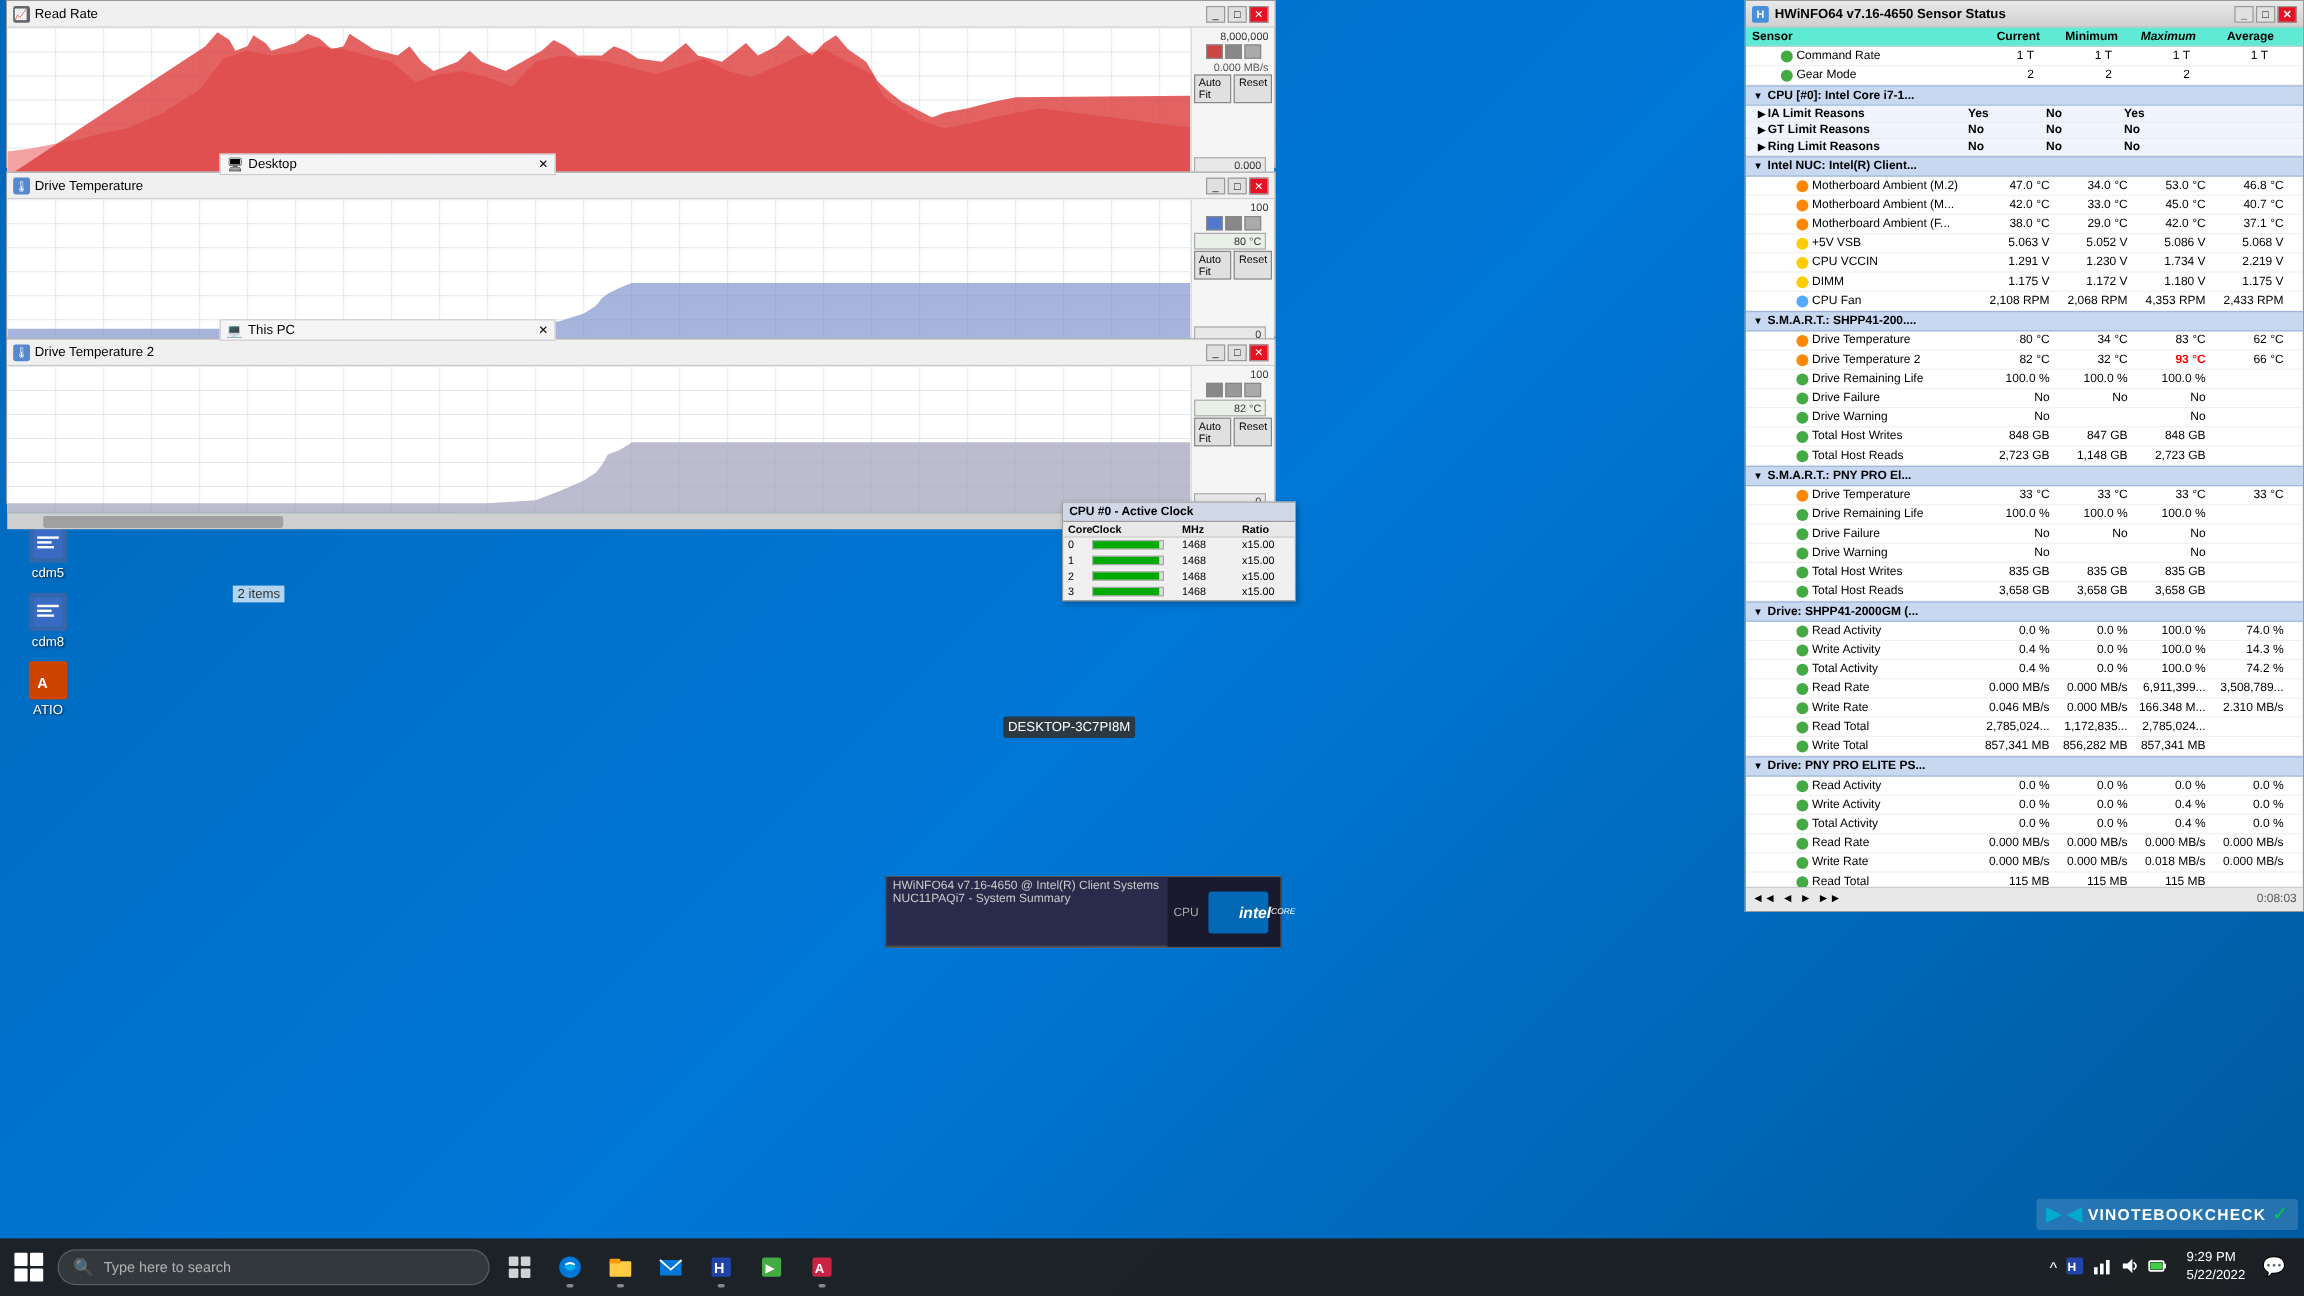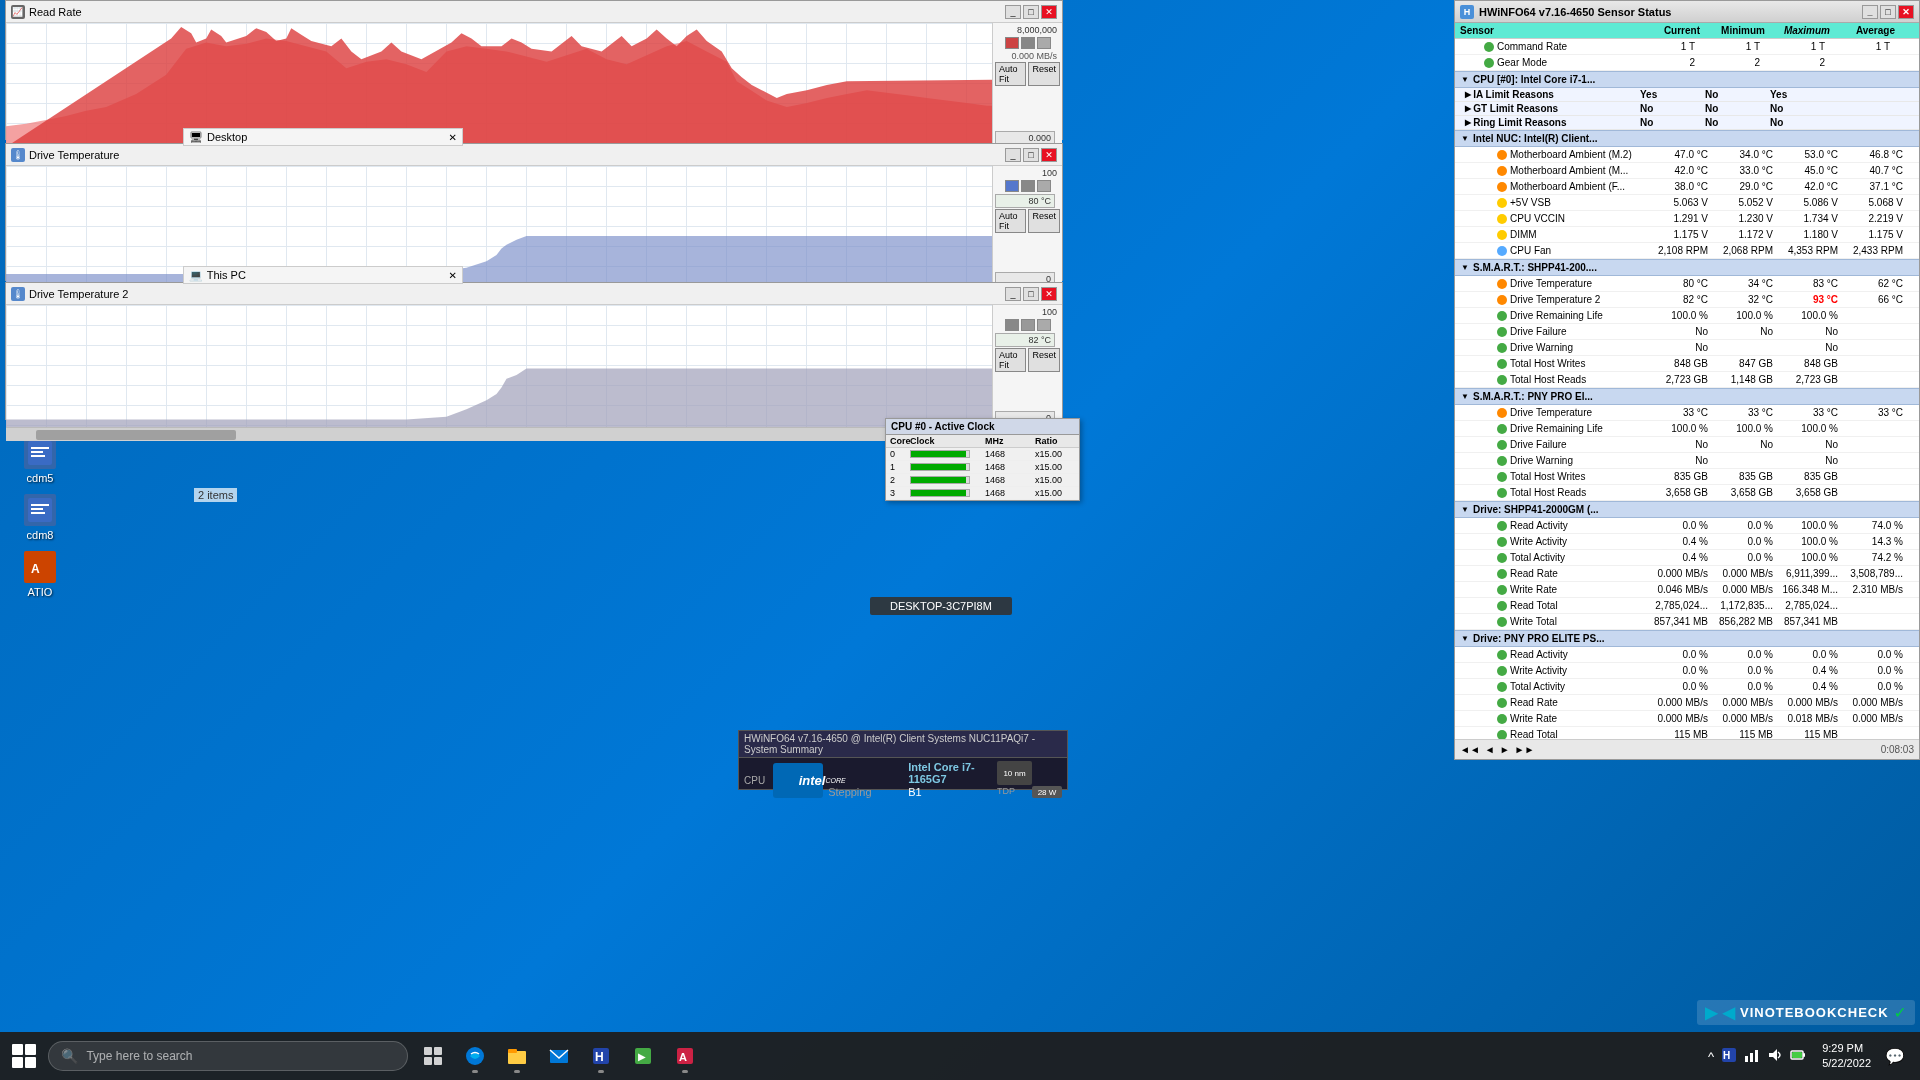--- a/index.html
+++ b/index.html
@@ -295,39 +295,39 @@
     }
     .core-bar {
       height: 100%;
       background: #00aa00;
     }
 
     
     .desktop-tooltip {
       position: absolute;
       top: 597px;
-      left: 870px;
+      left: 836px;
       background: rgba(50,50,50,0.9);
       color: white;
-      padding: 3px 20px;
+      padding: 3px 4px;
       font-size: 11px;
       border-radius: 2px;
     }
 
     
     .hwinfo-summary {
       position: absolute;
       top: 730px;
       left: 738px;
       width: 330px;
       height: 60px;
       background: #1a1a2e;
       border: 1px solid #555;
       display: flex;
-      flex-direction: column;
+      flex-direction: row;
     }
     .hwinfo-summary-title {
       background: #2a2a4a;
       color: #ccc;
       font-size: 10px;
       padding: 2px 5px;
       border-bottom: 1px solid #555;
     }
     .hwinfo-summary-body {
       display: flex;
@@ -884,35 +884,20 @@
 
 <div class="hwinfo-summary">
   <div class="hwinfo-summary-title">HWiNFO64 v7.16-4650 @ Intel(R) Client Systems NUC11PAQi7 - System Summary</div>
   <div class="hwinfo-summary-body">
     <div style="display:flex; align-items:center; gap:4px; margin-right:8px;">
       <div style="color:#aaa; font-size:10px;">CPU</div>
     </div>
     <div class="intel-logo">
       intel
       <br><span style="font-size:7px; font-weight:normal;">CORE</span>
-    </div>
-    <div style="flex:1;">
-      <div class="cpu-info-row">
-        <span class="cpu-info-label"></span>
-        <span class="cpu-info-val" style="color:#7ec8e3; font-size:11px; font-weight:bold;">Intel Core i7-1165G7</span>
-        <span class="cpu-info-nm" style="margin-left:5px;">
-          <span>10 nm</span>
-        </span>
-      </div>
-      <div class="cpu-info-row">
-        <span class="cpu-info-label">Stepping</span>
-        <span class="cpu-info-val">B1</span>
-        <span style="color:#999; font-size:9px; margin-left:5px;">TDP</span>
-        <span class="cpu-info-tdp">28 W</span>
-      </div>
     </div>
   </div>
 </div>
 
 <div class="hwinfo-sensors">
   <div class="hwinfo-sensors-title">
     <div class="title-icon2">H</div>
     <span>HWiNFO64 v7.16-4650 Sensor Status</span>
     <div style="margin-left:auto; display:flex; gap:2px;">
       <div class="win-btn">_</div>

